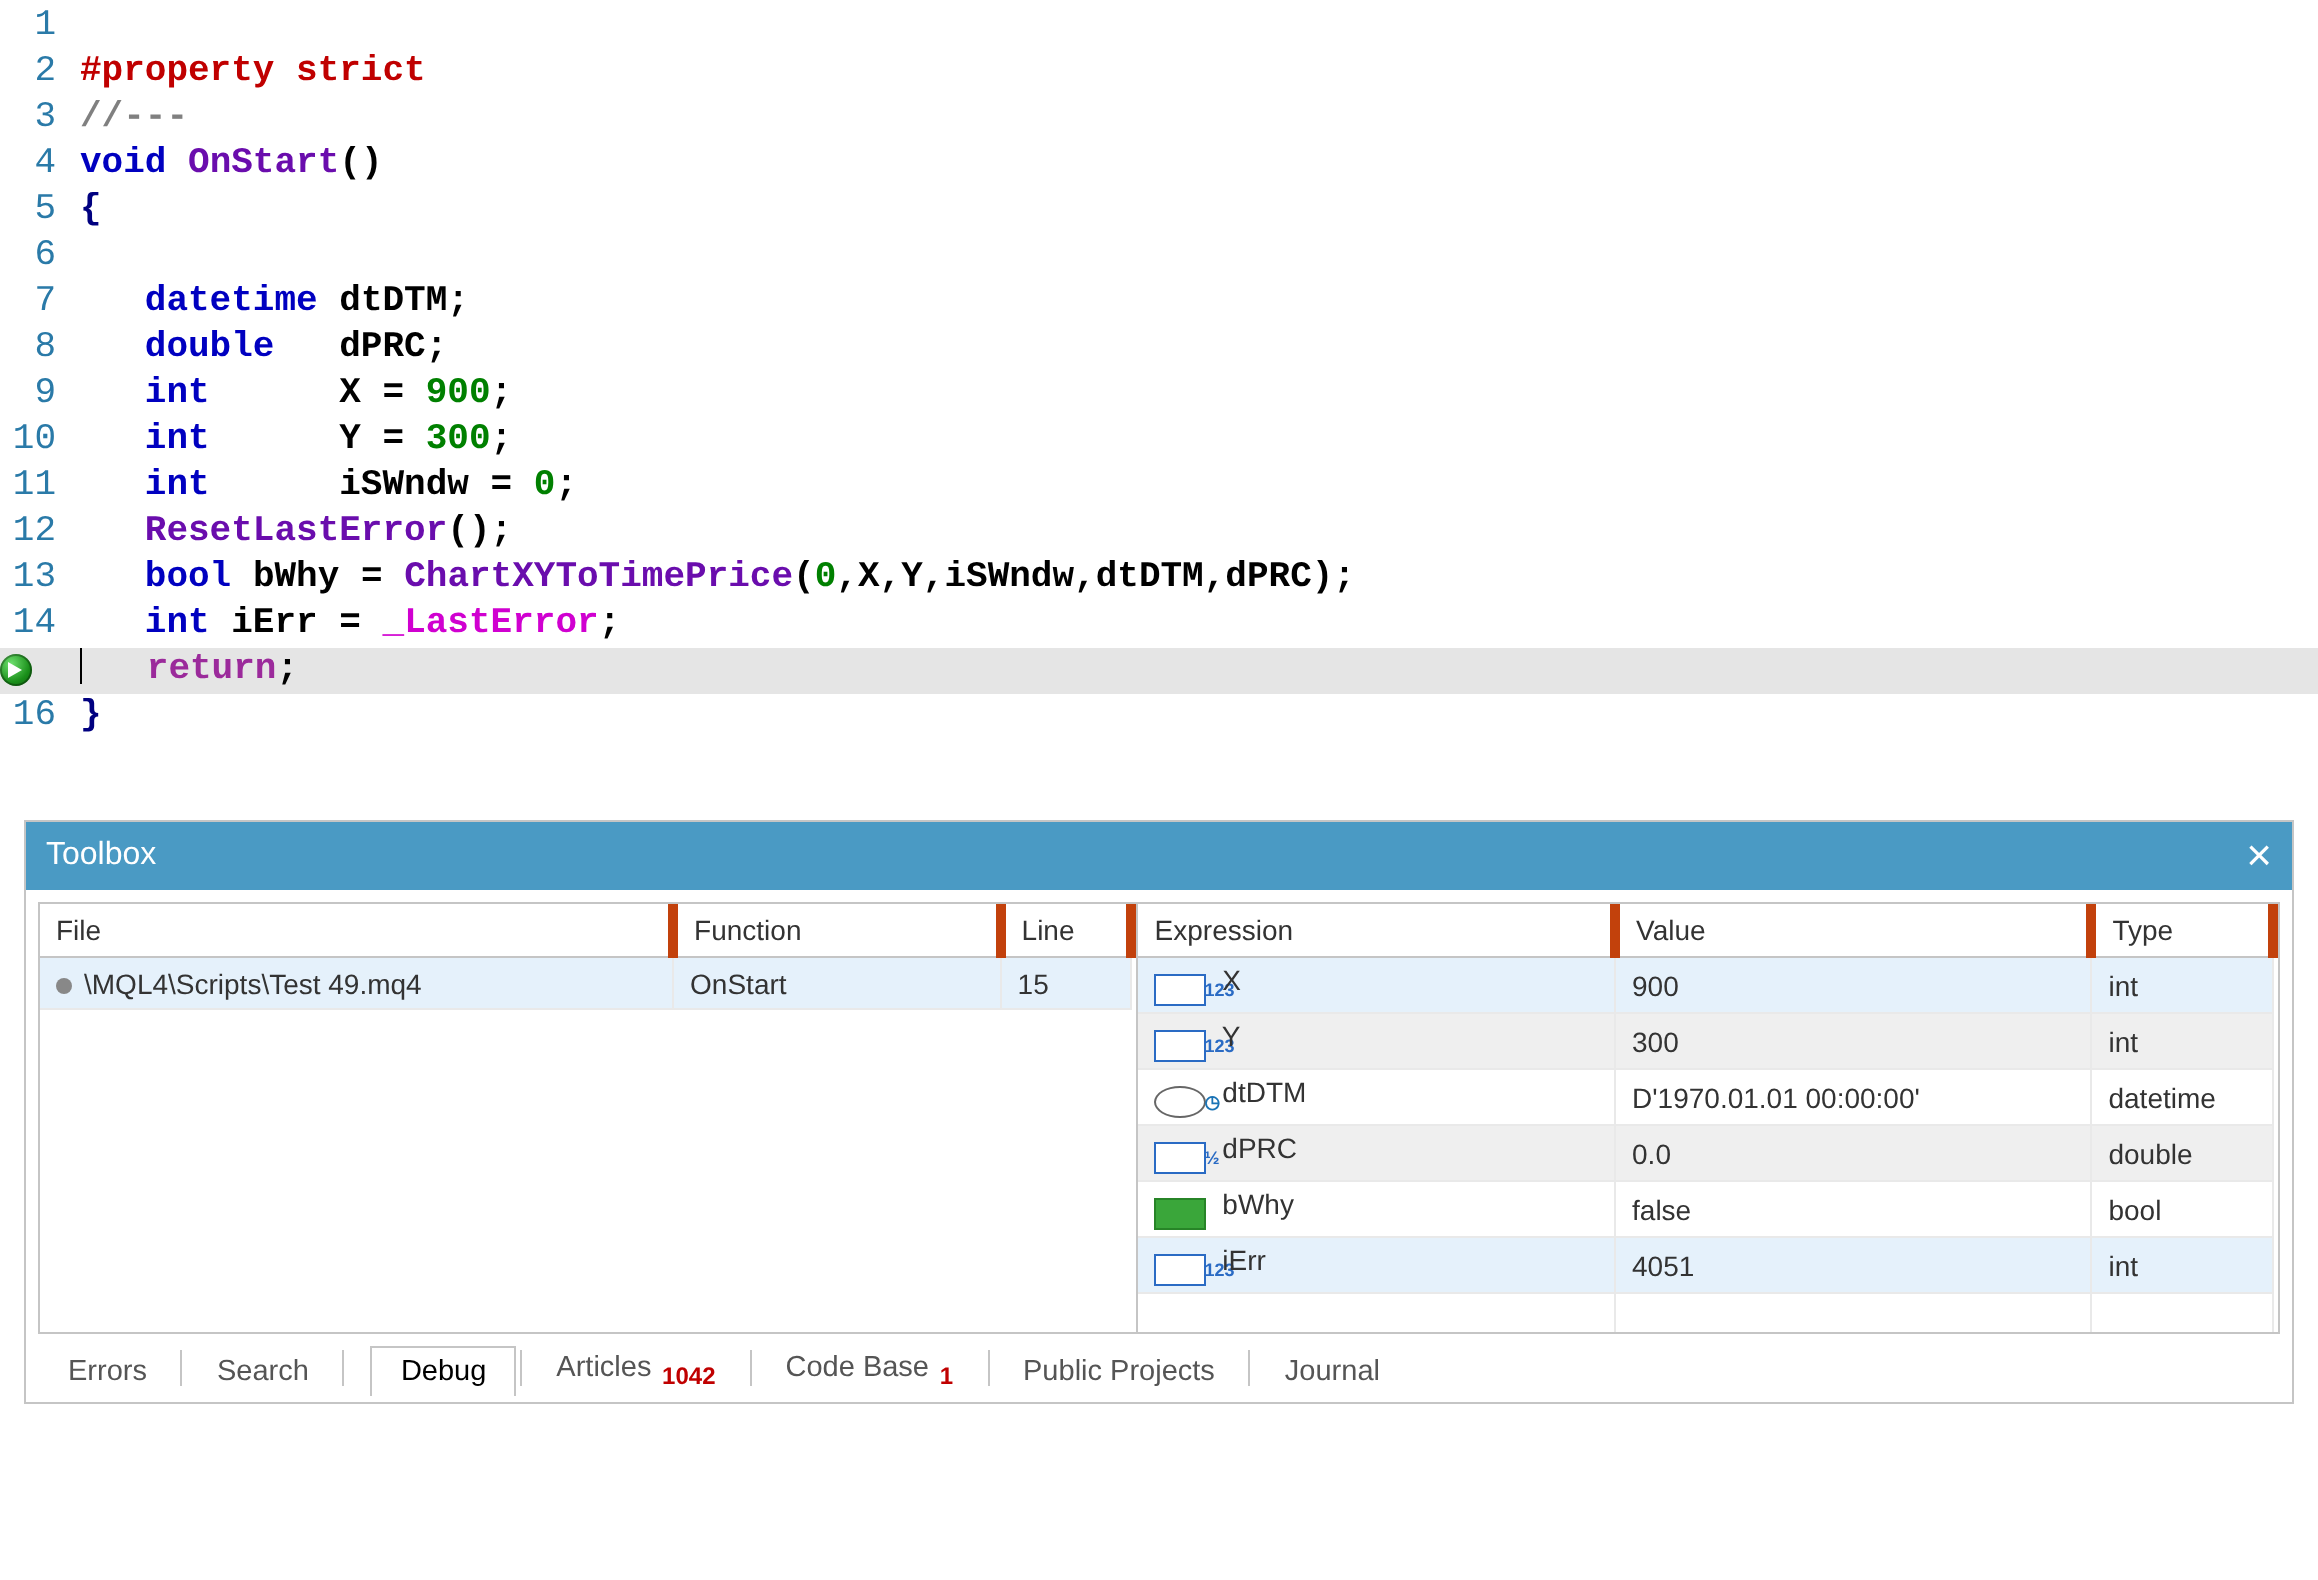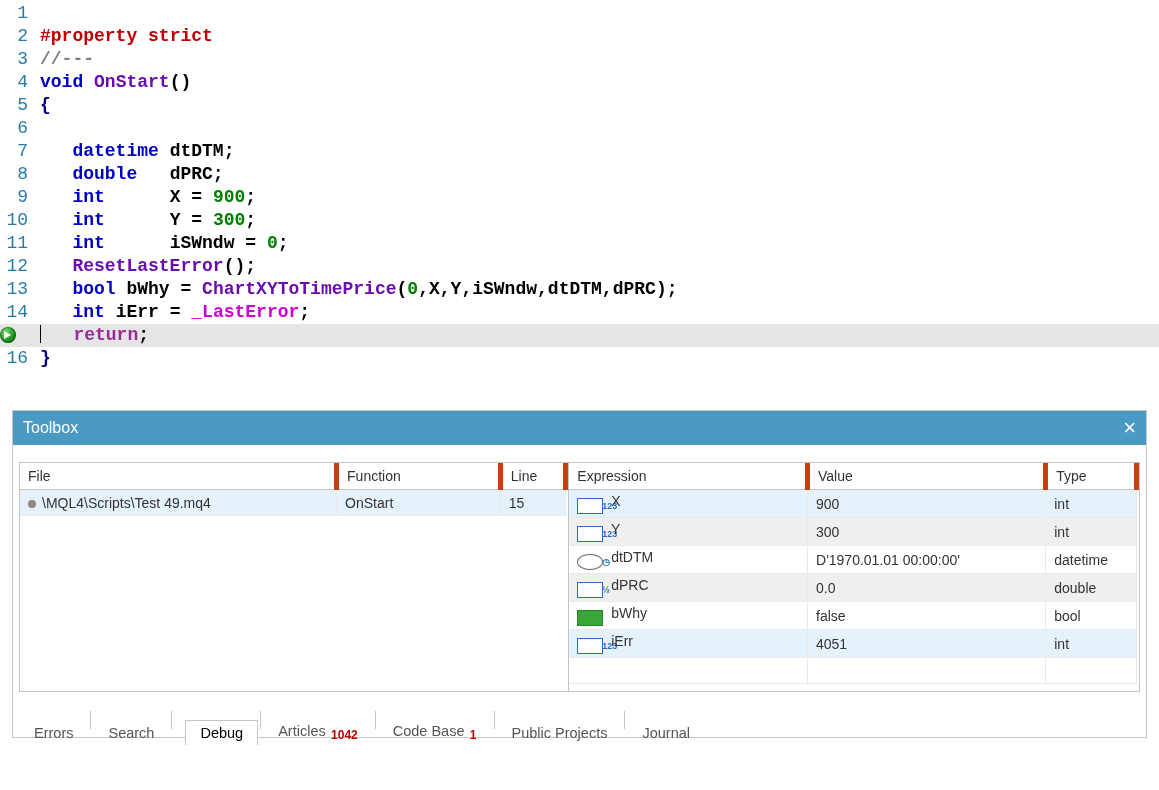--- a/index.html
+++ b/index.html
@@ -77,22 +77,21 @@
   .c-err   { color: #d000d0; font-weight: bold; }
 
   .spacer { height: 40px; }
 
   
   .toolbox {
     border: 1px solid #c5c5c5;
     margin: 0 12px 6px 12px;
     display: flex;
     flex-direction: column;
-    height: 328px;
-    gap: 11px;
+    height: 292px;
   }
   .tb-title {
     background: #4a9ac4;
     color: #fff;
     height: 34px;
     display: flex;
     align-items: center;
     padding: 0 10px;
     font-size: 16px;
   }
@@ -178,21 +177,21 @@
     background:#fff;
   }
   .tab {
     padding: 4px 14px;
     font-size: 14.5px;
     color: #555;
     border: 1px solid transparent;
     border-bottom: none;
     cursor:pointer;
     position:relative;
-    top:12px;
+    top:1px;
   }
   .tab.active {
     color:#000;
     border-color:#c5c5c5;
     background:#fff;
     margin-left:11px;
   }
   .tab .badge { color:#c00000; font-weight:bold; font-size:12px; margin-left:2px; vertical-align:sub; }
   .tab-sep { width:1px; height:18px; background:#c5c5c5; margin:0 2px; }
 </style>

